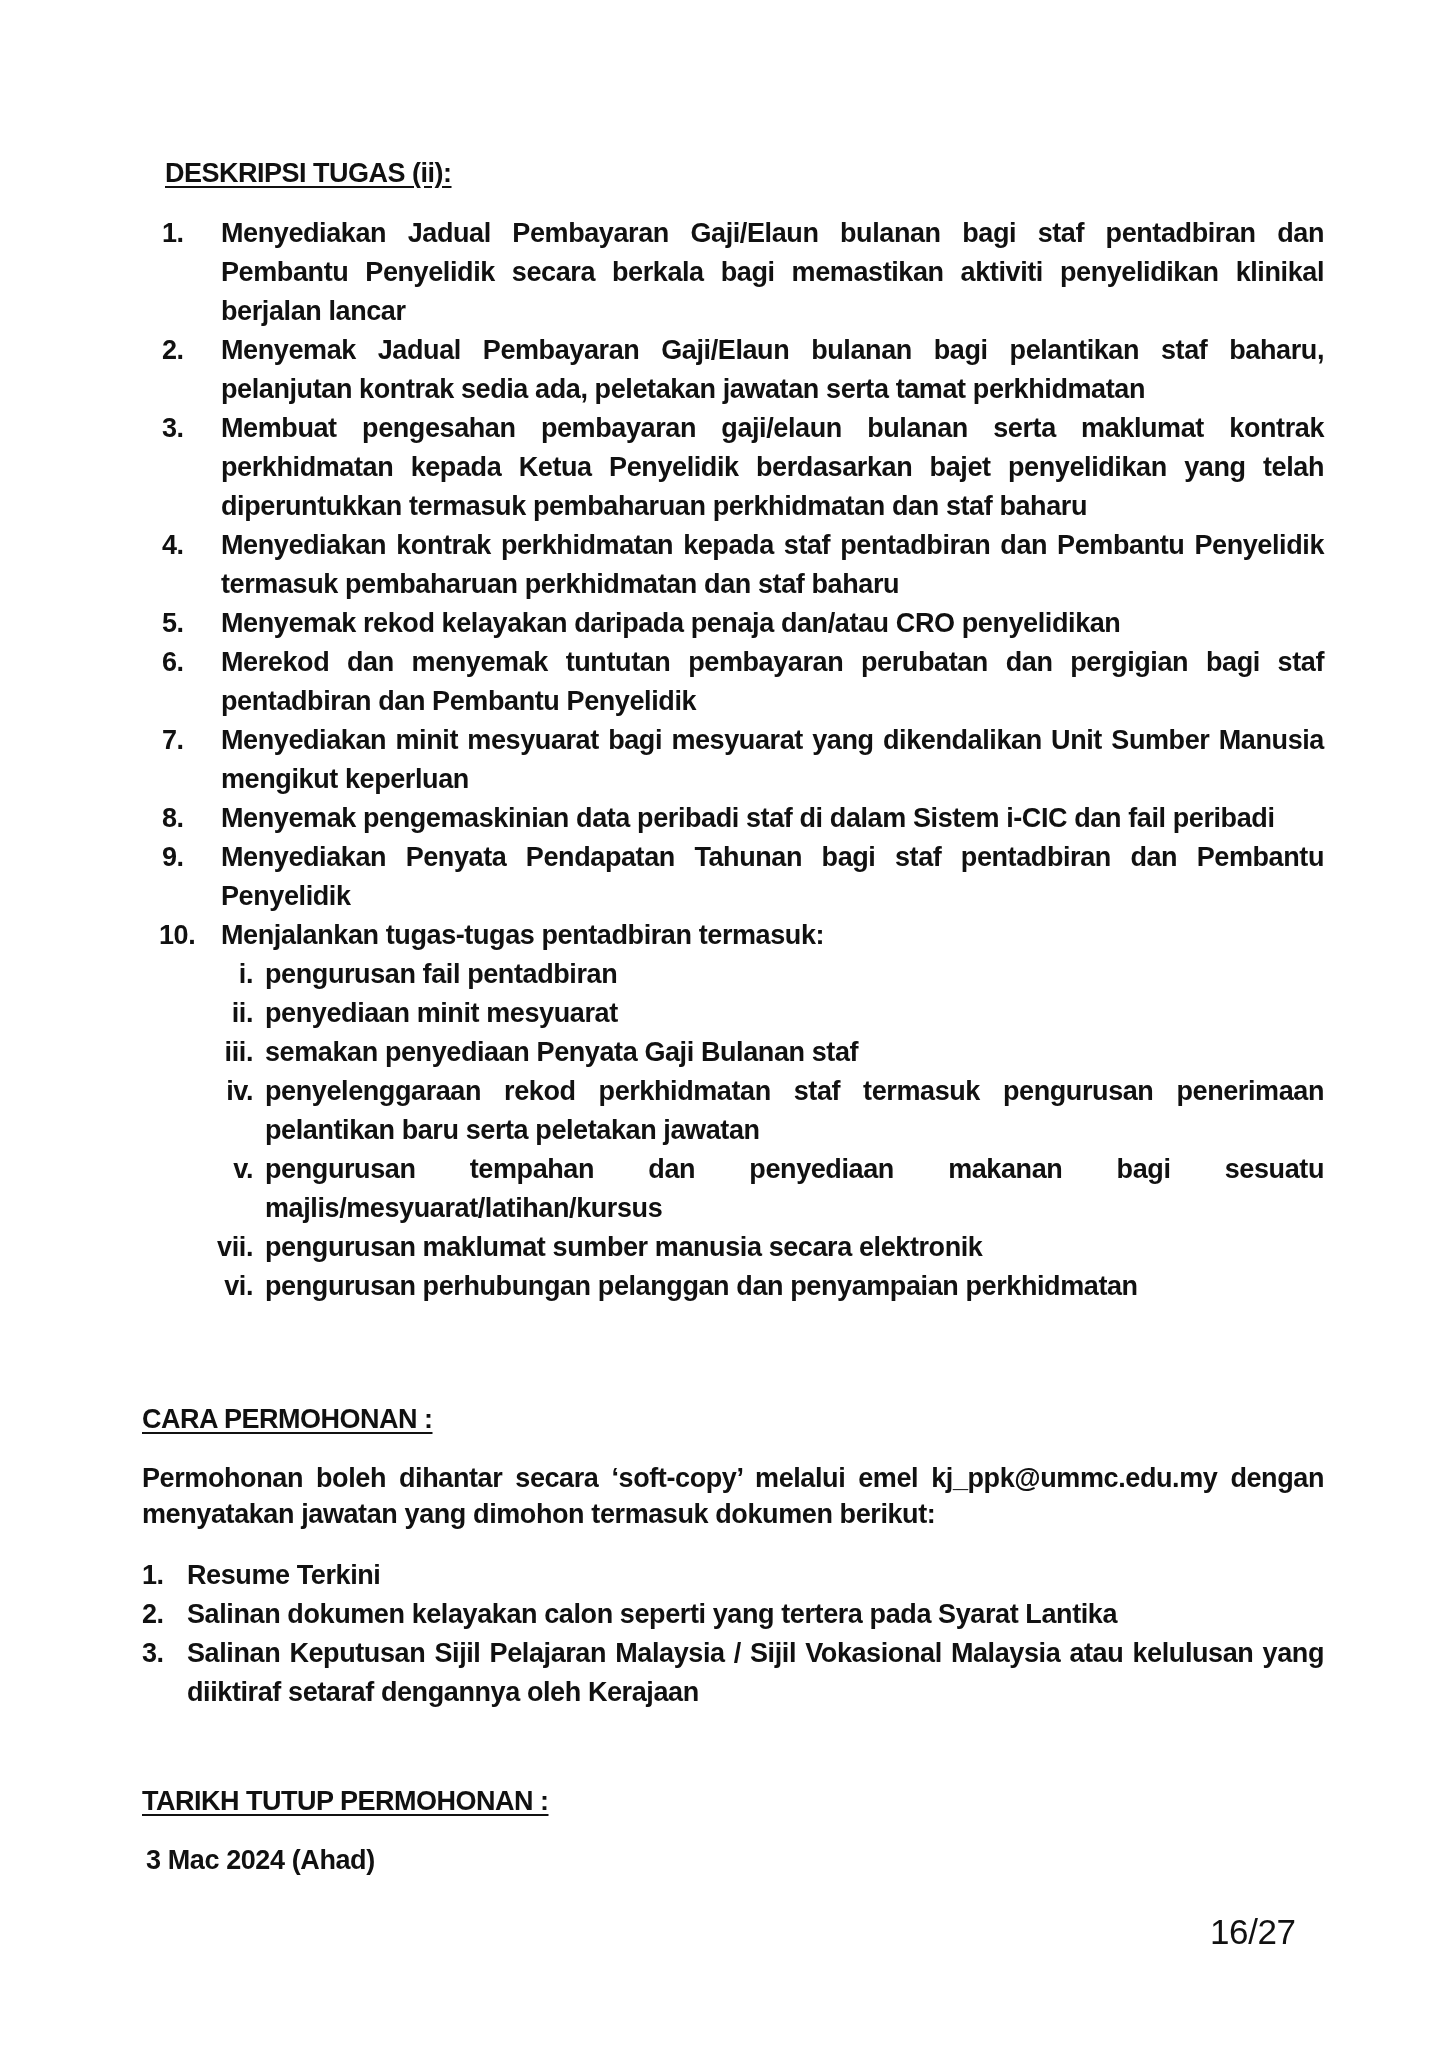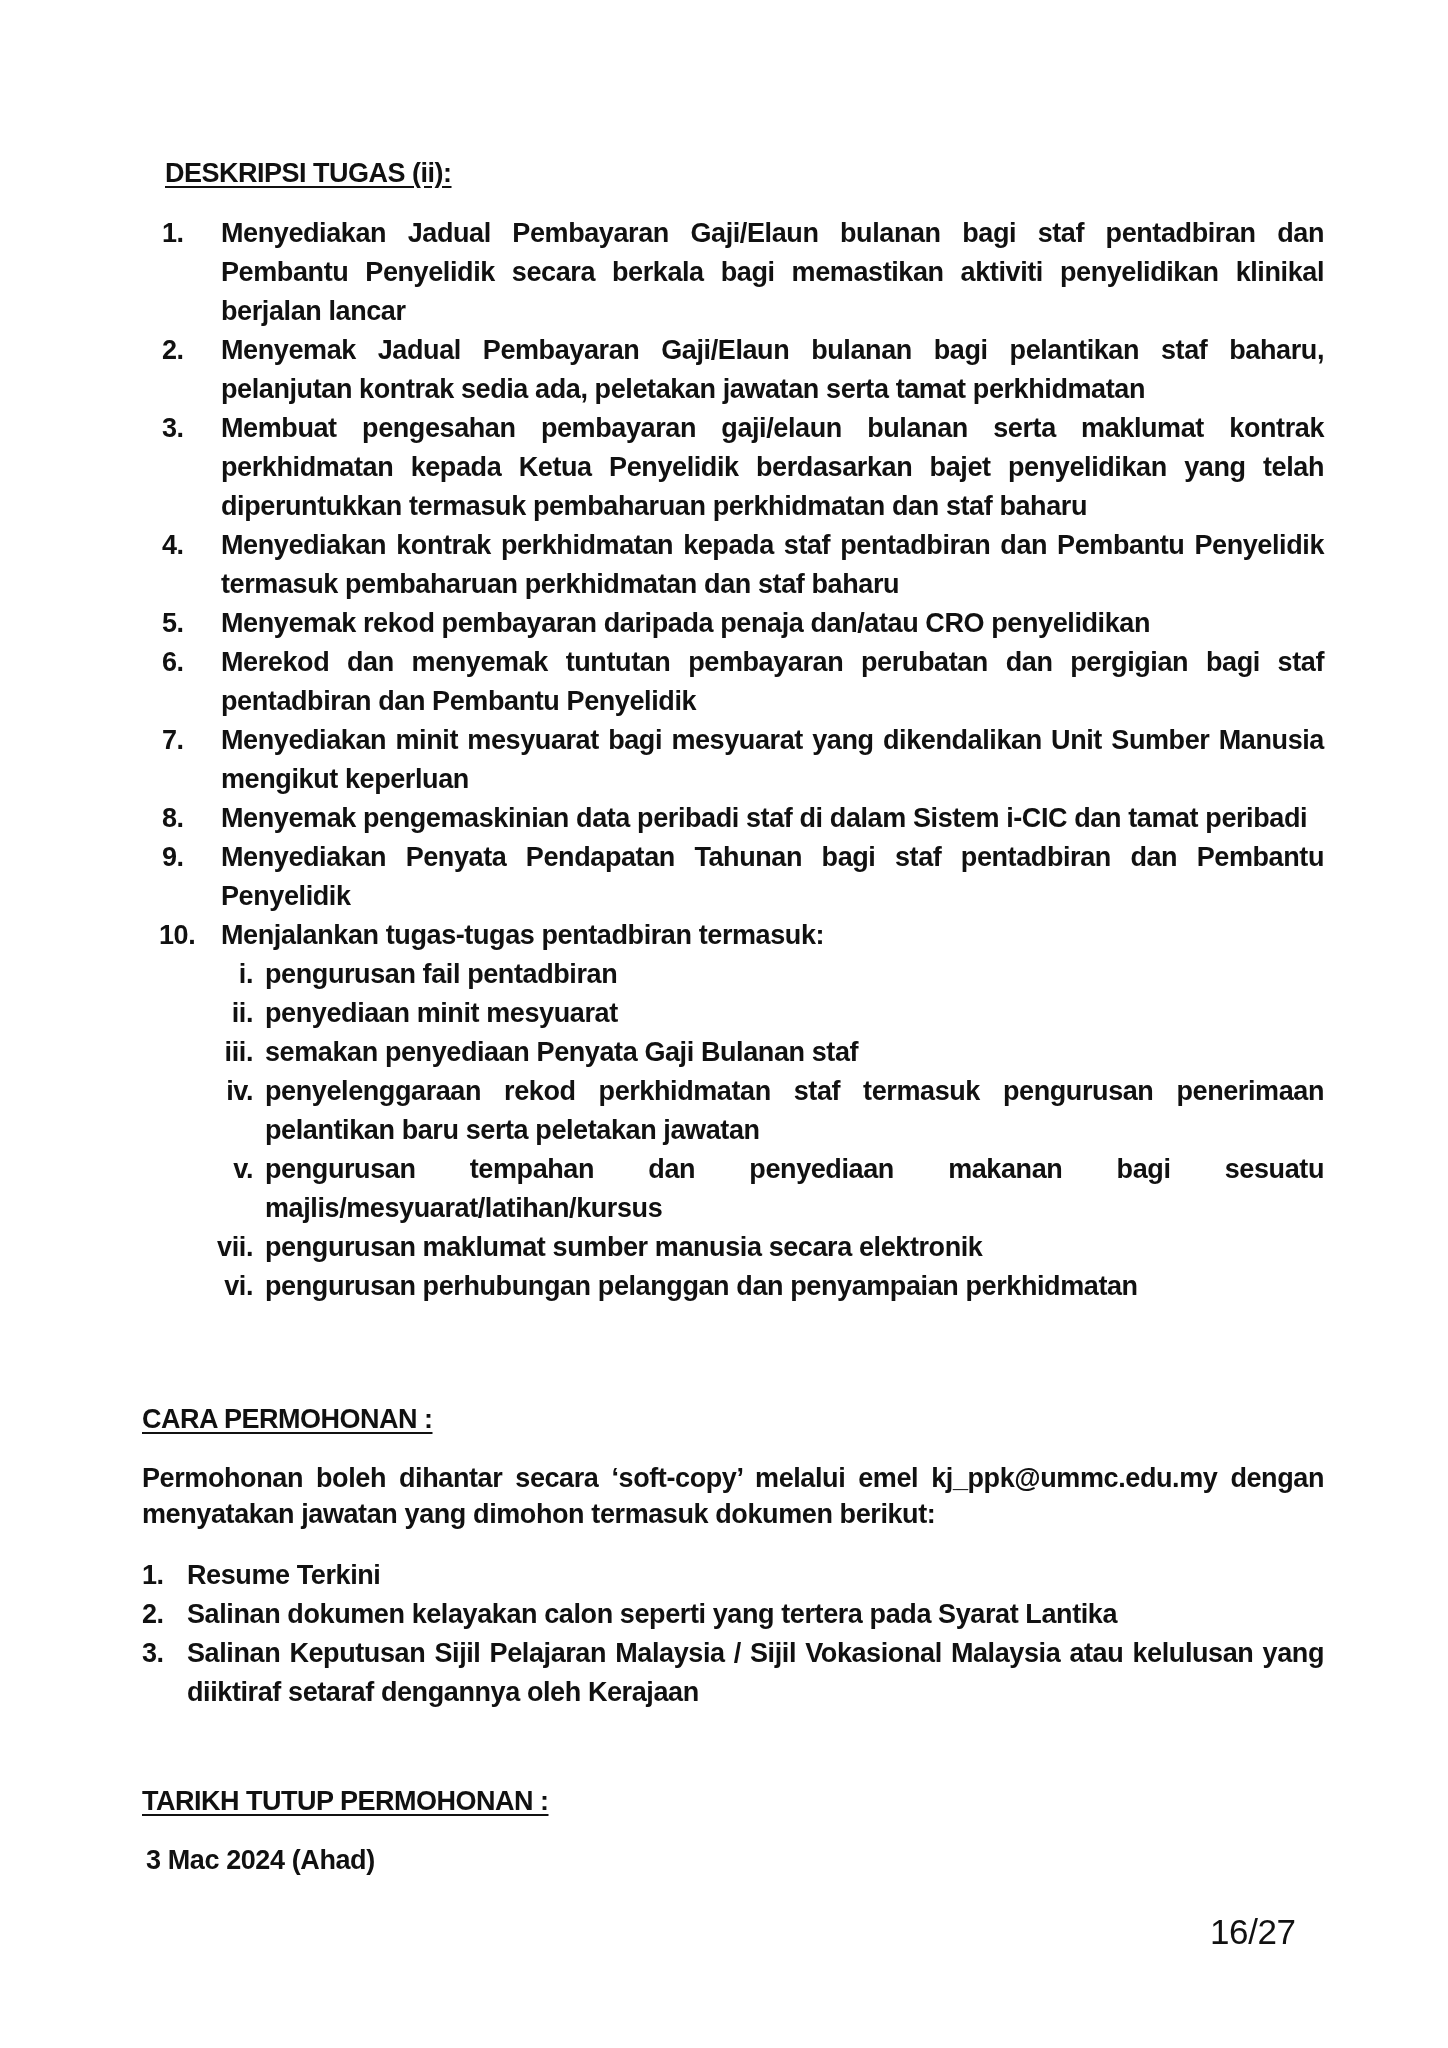--- a/index.html
+++ b/index.html
@@ -30,24 +30,24 @@
 
 <div class="page">
 
   <div class="heading" style="left:165px; top:158px;">DESKRIPSI TUGAS (ii):</div>
 
   <ol class="list" style="top:214px;">
     <li><span class="num">1.</span><span>Menyediakan Jadual Pembayaran Gaji/Elaun bulanan bagi staf pentadbiran dan Pembantu Penyelidik secara berkala bagi memastikan aktiviti penyelidikan klinikal berjalan lancar</span></li>
     <li><span class="num">2.</span><span>Menyemak Jadual Pembayaran Gaji/Elaun bulanan bagi pelantikan staf baharu, pelanjutan kontrak sedia ada, peletakan jawatan serta tamat perkhidmatan</span></li>
     <li><span class="num">3.</span><span>Membuat pengesahan pembayaran gaji/elaun bulanan serta maklumat kontrak perkhidmatan kepada Ketua Penyelidik berdasarkan bajet penyelidikan yang telah diperuntukkan termasuk pembaharuan perkhidmatan dan staf baharu</span></li>
     <li><span class="num">4.</span><span>Menyediakan kontrak perkhidmatan kepada staf pentadbiran dan Pembantu Penyelidik termasuk pembaharuan perkhidmatan dan staf baharu</span></li>
-    <li><span class="num">5.</span><span>Menyemak rekod pembayaran daripada penaja dan/atau CRO penyelidikan</span></li>
+    <li><span class="num">5.</span><span>Menyemak rekod kelayakan daripada penaja dan/atau CRO penyelidikan</span></li>
     <li><span class="num">6.</span><span>Merekod dan menyemak tuntutan pembayaran perubatan dan pergigian bagi staf pentadbiran dan Pembantu Penyelidik</span></li>
     <li><span class="num">7.</span><span>Menyediakan minit mesyuarat bagi mesyuarat yang dikendalikan Unit Sumber Manusia mengikut keperluan</span></li>
-    <li><span class="num">8.</span><span>Menyemak pengemaskinian data peribadi staf di dalam Sistem i-CIC dan tamat peribadi</span></li>
+    <li><span class="num">8.</span><span>Menyemak pengemaskinian data peribadi staf di dalam Sistem i-CIC dan fail peribadi</span></li>
     <li><span class="num">9.</span><span>Menyediakan Penyata Pendapatan Tahunan bagi staf pentadbiran dan Pembantu Penyelidik</span></li>
     <li><span class="num wide">10.</span><span>Menjalankan tugas-tugas pentadbiran termasuk:</span>
       <ol class="sublist">
         <li><span class="rnum">i.</span><span>pengurusan fail pentadbiran</span></li>
         <li><span class="rnum">ii.</span><span>penyediaan minit mesyuarat</span></li>
         <li><span class="rnum">iii.</span><span>semakan penyediaan Penyata Gaji Bulanan staf</span></li>
         <li><span class="rnum">iv.</span><span>penyelenggaraan rekod perkhidmatan staf termasuk pengurusan penerimaan pelantikan baru serta peletakan jawatan</span></li>
         <li><span class="rnum">v.</span><span>pengurusan tempahan dan penyediaan makanan bagi sesuatu majlis/mesyuarat/latihan/kursus</span></li>
         <li><span class="rnum">vii.</span><span>pengurusan maklumat sumber manusia secara elektronik</span></li>
         <li><span class="rnum">vi.</span><span>pengurusan perhubungan pelanggan dan penyampaian perkhidmatan</span></li>

